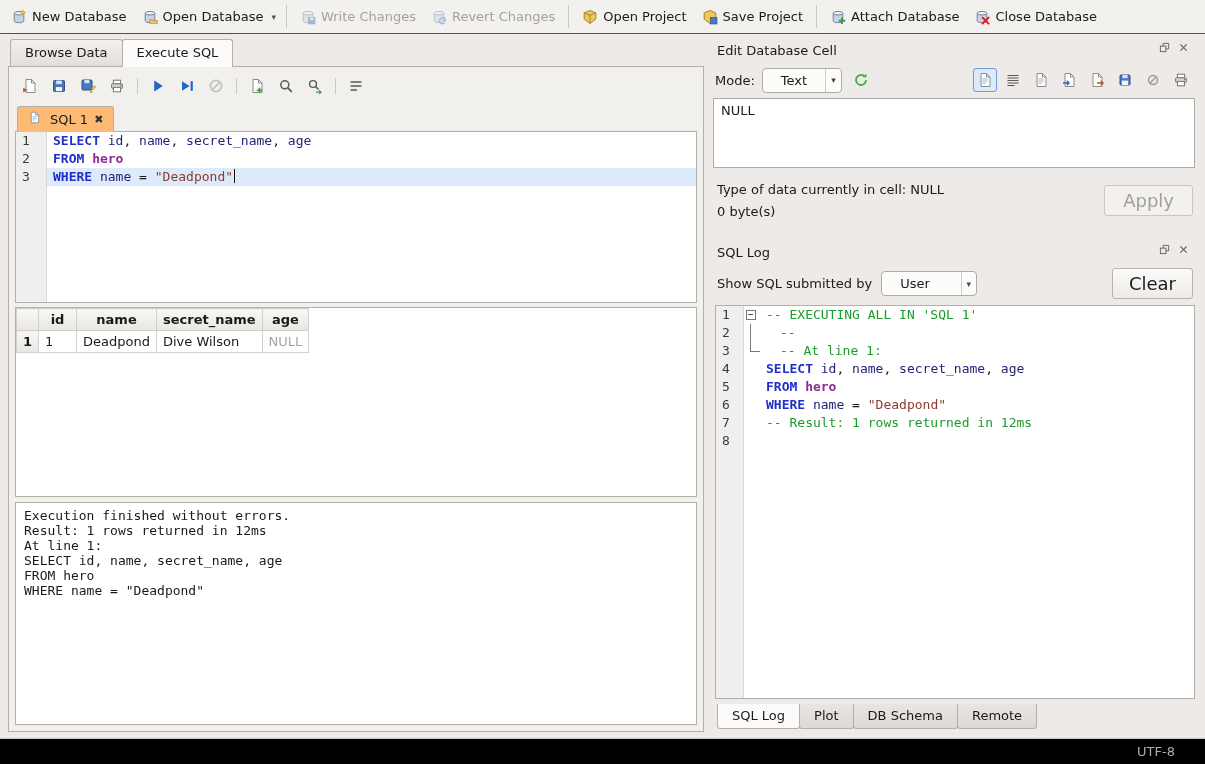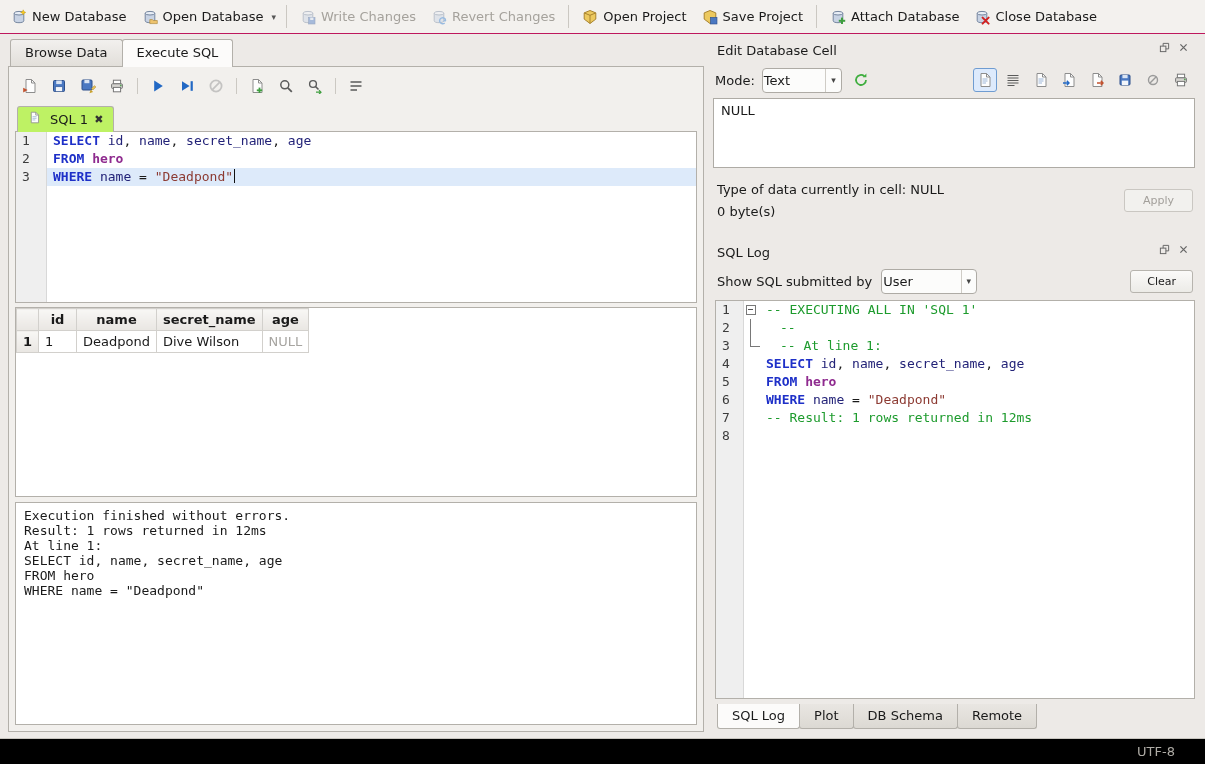--- a/index.html
+++ b/index.html
@@ -44,21 +44,21 @@
 
   .panel-box{flex:1;border:1px solid #b3b0aa;background:#f2f0ed;display:flex;flex-direction:column;padding:4px 6px 6px;min-height:0;position:relative;z-index:2;}
 
   .sql-toolbar{flex:0 0 32px;display:flex;align-items:center;gap:3px;padding:2px 2px 4px;}
   .icon-btn{width:26px;height:26px;border-radius:3px;display:flex;align-items:center;justify-content:center;cursor:pointer;border:1px solid transparent;}
   .icon-btn.disabled{opacity:.55;cursor:default;}
   .icon-btn.active{border-color:#6f9cd1;background:#ddeafc;}
   .icon-btn.small{width:24px;height:24px;}
 
   .sql-tabrow{flex:0 0 28px;display:flex;align-items:flex-end;padding-left:2px;}
-  .sql-tab{display:flex;align-items:center;gap:6px;padding:4px 10px 5px;background:#bef264;border:1px solid #b3b0aa;border-bottom:none;border-radius:3px 3px 0 0;margin-bottom:-1px;position:relative;z-index:3;cursor:pointer;}
+  .sql-tab{display:flex;align-items:center;gap:6px;padding:4px 10px 5px;background:#fdba74;border:1px solid #b3b0aa;border-bottom:none;border-radius:3px 3px 0 0;margin-bottom:-1px;position:relative;z-index:3;cursor:pointer;}
   .close-x{font-size:11px;font-weight:bold;color:#333;cursor:pointer;}
 
   
   .codearea{font-family:"DejaVu Sans Mono","Liberation Mono",monospace;font-size:13px;overflow:hidden;}
   .editor-box{flex:0 0 172px;background:linear-gradient(90deg,#efefef 0 30px,#d8d8d8 30px 31px,#ffffff 31px);border:1px solid #b3b0aa;}
   .code-line{display:flex;height:18px;line-height:18px;white-space:pre;}
   .lnum{flex:0 0 31px;padding-left:6px;color:#3c3c3c;}
   .code{flex:1;padding-left:6px;}
   .code-line.current .code{background:var(--c-current-line,#ddeafa);}
   .caret{display:inline-block;width:1px;height:14px;background:#111;vertical-align:-2px;margin-left:1px;}
@@ -91,29 +91,29 @@
   .grid td.nullv{color:var(--c-null-value,#a7a5a1);}
 
   .message-box{flex:1;background:#fff;border:1px solid #b3b0aa;margin-top:5px;padding:5px 8px;font-family:"DejaVu Sans Mono","Liberation Mono",monospace;font-size:13px;line-height:15px;overflow:hidden;}
   .msg-line{white-space:pre;}
 
   
   .panel-header{flex:0 0 26px;display:flex;align-items:center;padding:2px 2px 0 4px;}
   .spacer{flex:1;}
   .mini-btn{width:14px;height:14px;margin-left:5px;display:flex;align-items:center;justify-content:center;cursor:pointer;}
   .mode-row{flex:0 0 36px;display:flex;align-items:center;gap:7px;padding:4px 2px;}
-  .select{height:25px;background:#fcfcfb;border:1px solid #aeaba5;border-radius:4px;display:flex;align-items:center;justify-content:space-between;padding-left:1px;cursor:pointer;}
+  .select{height:25px;background:#fcfcfb;border:1px solid #aeaba5;border-radius:4px;display:flex;align-items:center;justify-content:space-between;padding-left:18px;cursor:pointer;}
   .select .caret-sec{font-size:9px;color:#444;border-left:1px solid #cfccc6;padding:0 5px;height:100%;display:flex;align-items:center;margin-left:8px;}
   .w80{width:80px;}
   .w95{width:96px;}
   .cell-icons{margin-left:auto;display:flex;gap:4px;align-items:center;}
   .cell-editor{flex:0 0 70px;background:#fff;border:1px solid #aeaba5;padding:4px 7px;overflow:hidden;}
   .cell-info{flex:0 0 60px;display:flex;align-items:center;padding:6px 2px 2px 4px;}
   .cell-info .texts{flex:1;display:flex;flex-direction:column;gap:7px;}
-  .btn{background:linear-gradient(#fbfaf9,#ecebe7);border:1px solid #b7b4ae;border-radius:3px;padding:4px 18px;font-size:11px;font-family:inherit;cursor:pointer;color:#1a1a1a;}
+  .btn{background:linear-gradient(#fbfaf9,#ecebe7);border:1px solid #b7b4ae;border-radius:3px;padding:4px 18px;font-size:18px;font-family:inherit;cursor:pointer;color:#1a1a1a;}
   .btn.disabled{color:#a3a09b;background:#f2f1ee;border-color:#cac7c2;cursor:default;}
   .log-hdr{margin-top:10px;}
   .filter-row{flex:0 0 36px;display:flex;align-items:center;gap:9px;padding:4px 2px 6px 4px;}
   .filter-row .btn{margin-left:auto;padding:4px 16px;}
   .log-box{flex:1;min-height:0;background:linear-gradient(90deg,#efefef 0 27px,#d8d8d8 27px 28px,#ffffff 28px);border:1px solid #b3b0aa;margin:0 0 2px 2px;}
   .log-box .lnum{flex:0 0 28px;padding-left:6px;}
 
   .bottom-tabbar{flex:0 0 28px;display:flex;align-items:flex-start;padding-left:4px;margin-top:3px;}
   .btab{padding:4px 14px 5px;background:linear-gradient(#e9e6e2,#dcd9d3);border:1px solid #b3b0aa;border-top:none;margin-right:-1px;border-radius:0 0 3px 3px;cursor:pointer;position:relative;z-index:1;}
   .btab.active{background:#fcfbfa;z-index:2;}

